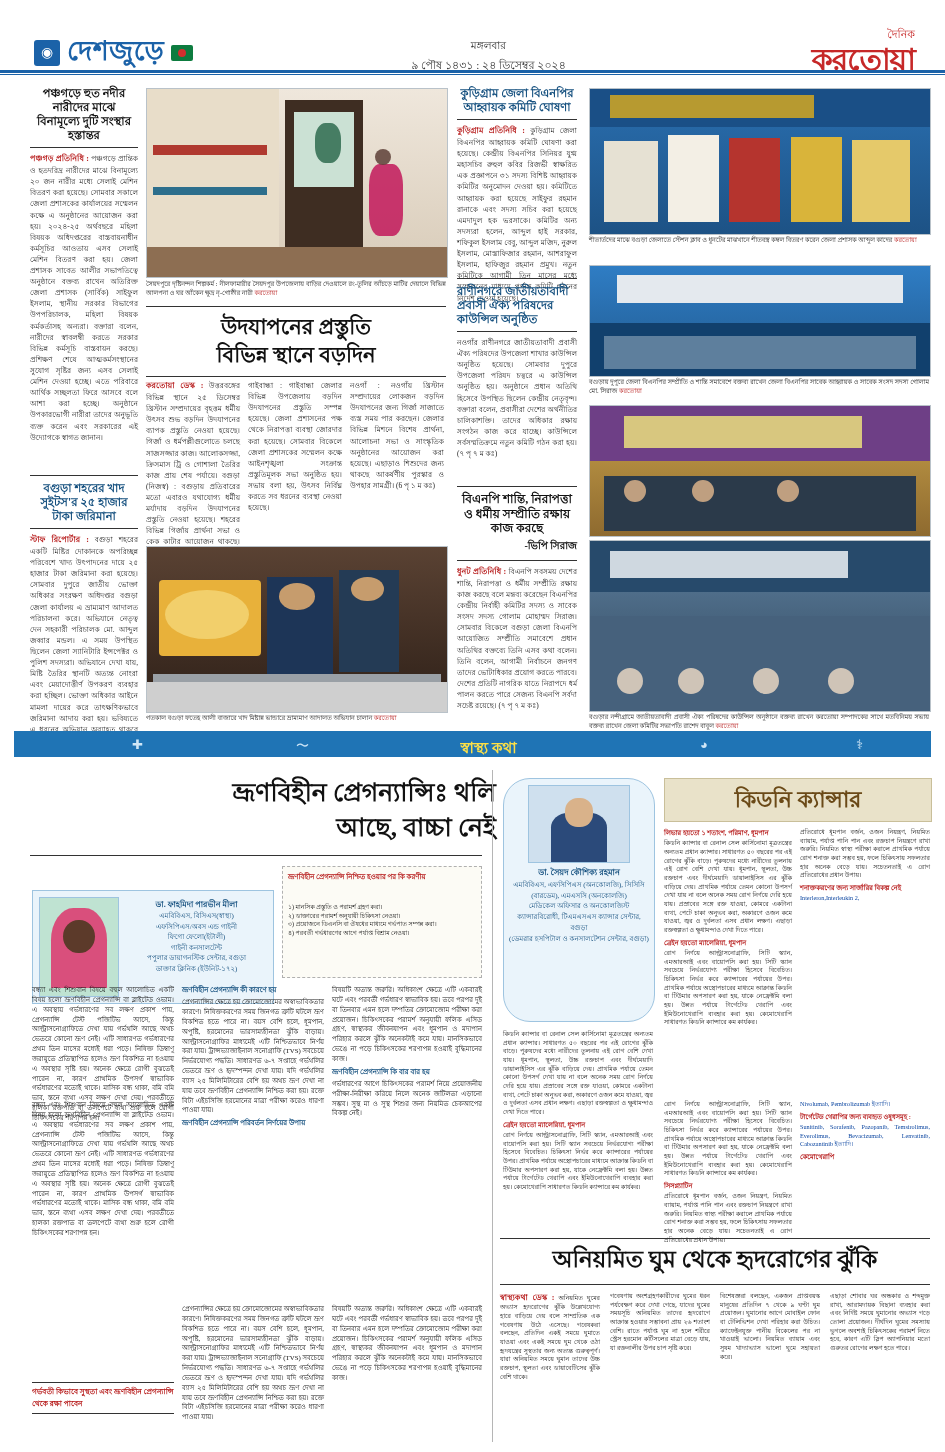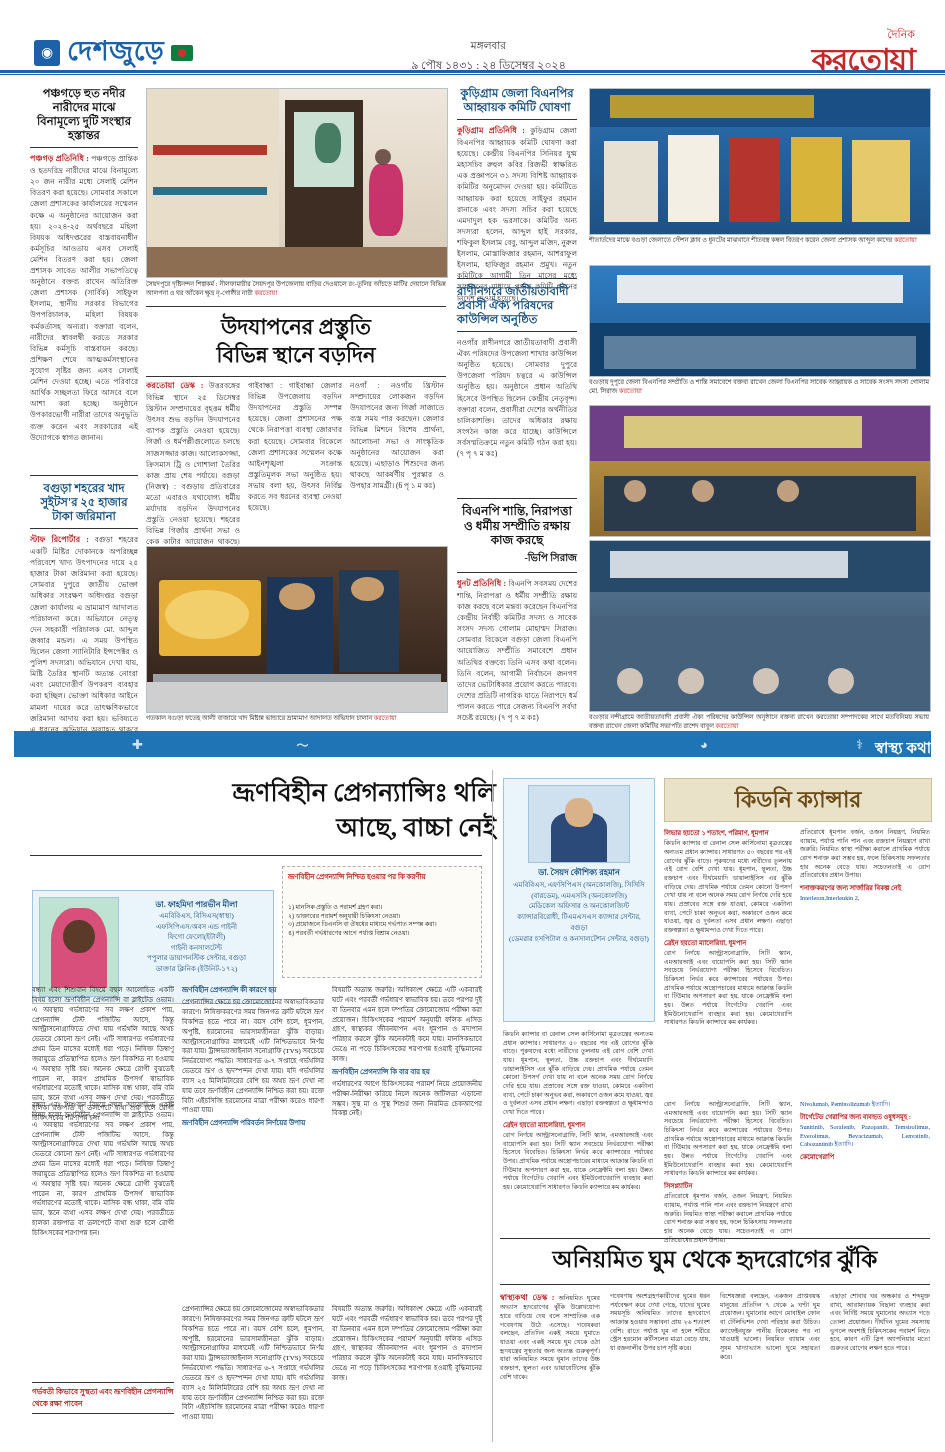--- a/index.html
+++ b/index.html
@@ -27,21 +27,21 @@
   .byline{font-size:8px;font-weight:bold;color:#b71c1c;}
   .bn{font-size:7.4px;line-height:1.5;text-align:justify;color:#1a1a1a;}
   .hrule{background:#333;height:1px;}
   .photo{background:#cfd6dc;position:relative;overflow:hidden;border:1px solid #b9c2c9;}
   .cap{font-size:6.4px;color:#222;line-height:1.35;text-align:justify;}
   .cap .cr{color:#b71c1c;}
   .blob{position:absolute;border-radius:50%;opacity:.85;}
 
   
   .band{position:absolute;left:14px;top:731px;width:917px;height:26px;background:#1f74b5;}
-  .band .t{position:absolute;left:0;right:0;top:5px;text-align:right;color:#ffffff;font-size:15px;font-weight:bold;margin-left:32px;}
+  .band .t{position:absolute;left:0;right:0;top:5px;text-align:center;color:#fde047;font-size:15px;font-weight:bold;margin-left:32px;}
   .band .ic{position:absolute;color:#cfe6f7;font-size:13px;top:6px;}
 
   
   .kid-head{background:#e9e2c9;border:1px solid #c9bf9a;}
   .kid-img{background:#f3ece2;border:1px solid #d7cfc2;position:relative;}
   .kidney{position:absolute;width:36px;height:52px;background:#b3424a;border-radius:60% 40% 50% 50%/55% 45% 55% 45%;}
   .usg{background:#111;position:relative;overflow:hidden;}
   .usg-label{position:absolute;left:0;right:0;bottom:26px;text-align:center;color:#fff;font-size:11px;}
   .doc-card{border:1px solid #9ec4e0;background:#eaf4fb;}
   .doc-photo{background:#cdd9e4;border:1px solid #9ec4e0;}
@@ -155,21 +155,21 @@
     </div>
   </div>
 
   <div class="col" style="left:457px;top:278px;width:120px;">
     <div class="hrule" style="margin-bottom:5px;"></div>
     <div class="hl" style="font-size:11.5px;text-align:left;color:#15507f;">রাণীনগরে জাতীয়তাবাদী প্রবাসী ঐক্য পরিষদের কাউন্সিল অনুষ্ঠিত</div>
     <div class="hrule" style="margin:5px 0;"></div>
     <div class="bn">নওগাঁর রাণীনগরে জাতীয়তাবাদী প্রবাসী ঐক্য পরিষদের উপজেলা শাখার কাউন্সিল অনুষ্ঠিত হয়েছে। সোমবার দুপুরে উপজেলা পরিষদ চত্বরে এ কাউন্সিল অনুষ্ঠিত হয়। অনুষ্ঠানে প্রধান অতিথি হিসেবে উপস্থিত ছিলেন কেন্দ্রীয় নেতৃবৃন্দ। বক্তারা বলেন, প্রবাসীরা দেশের অর্থনীতির চালিকাশক্তি। তাদের অধিকার রক্ষায় সংগঠন কাজ করে যাচ্ছে। কাউন্সিলে সর্বসম্মতিক্রমে নতুন কমিটি গঠন করা হয়। (৭ পৃ ৭ ম কঃ)</div>
   </div>
 
-  <div class="col" style="left:457px;top:498px;width:120px;">
+  <div class="col" style="left:457px;top:486px;width:120px;">
     <div class="hrule" style="margin-bottom:5px;"></div>
     <div class="hl" style="font-size:12px;text-align:center;color:#111;">
       <div>বিএনপি শান্তি, নিরাপত্তা</div>
       <div>ও ধর্মীয় সম্প্রীতি রক্ষায়</div>
       <div>কাজ করছে</div>
     </div>
     <div style="text-align:right;font-size:10px;font-weight:bold;margin-top:2px;">-ভিপি সিরাজ</div>
     <div class="hrule" style="margin:5px 0;"></div>
     <div class="bn">
       <span class="byline">ধুনট প্রতিনিধি :</span>
@@ -293,21 +293,21 @@
   </div>
   <div style="position:absolute;left:182px;top:1304px;width:142px;" class="small">
     <span>প্রেগন্যান্সির ক্ষেত্রে হয় ক্রোমোজোমের অস্বাভাবিকতার কারণে। নিষিক্তকরণের সময় জিনগত ত্রুটি ঘটলে ভ্রূণ বিকশিত হতে পারে না। বয়স বেশি হলে, ধূমপান, অপুষ্টি, হরমোনের ভারসাম্যহীনতা ঝুঁকি বাড়ায়। আল্ট্রাসনোগ্রাফির মাধ্যমেই এটি নিশ্চিতভাবে নির্ণয় করা যায়। ট্রান্সভ্যাজাইনাল সনোগ্রাফি (TVS) সবচেয়ে নির্ভরযোগ্য পদ্ধতি। সাধারণত ৬-৭ সপ্তাহে গর্ভথলির ভেতরে ভ্রূণ ও হৃদস্পন্দন দেখা যায়। যদি গর্ভথলির ব্যাস ২৫ মিলিমিটারের বেশি হয় অথচ ভ্রূণ দেখা না যায় তবে ভ্রূণবিহীন প্রেগন্যান্সি নিশ্চিত করা হয়। রক্তে বিটা এইচসিজি হরমোনের মাত্রা পরীক্ষা করেও ধারণা পাওয়া যায়।</span>
   </div>
   <div style="position:absolute;left:332px;top:1304px;width:150px;" class="small">
     <span>বিষয়টি অত্যন্ত জরুরি। অধিকাংশ ক্ষেত্রে এটি একবারই ঘটে এবং পরবর্তী গর্ভধারণ স্বাভাবিক হয়। তবে পরপর দুই বা তিনবার এমন হলে দম্পতির ক্রোমোজোম পরীক্ষা করা প্রয়োজন। চিকিৎসকের পরামর্শ অনুযায়ী ফলিক এসিড গ্রহণ, স্বাস্থ্যকর জীবনযাপন এবং ধূমপান ও মদ্যপান পরিহার করলে ঝুঁকি অনেকটাই কমে যায়। মানসিকভাবে ভেঙে না পড়ে চিকিৎসকের শরণাপন্ন হওয়াই বুদ্ধিমানের কাজ।</span>
   </div>
 
   <div class="vline" style="left:492px;top:770px;height:672px;"></div>
 
-  <div class="doc-card" style="position:absolute;left:503px;top:778px;width:150px;height:242px;">
+  <div class="doc-card" style="position:absolute;left:503px;top:778px;width:150px;height:242px;border-radius:27px;">
     <div class="doc-photo" style="position:absolute;left:24px;top:6px;width:100px;height:76px;">
       <div style="position:absolute;inset:0;background:#cfe0ee;"></div>
       <div style="position:absolute;left:22%;top:36%;width:56%;height:64%;background:#2b4a7a;border-radius:30% 30% 0 0;"></div>
       <div style="position:absolute;left:36%;top:16%;width:28%;height:38%;background:#d9b28a;border-radius:45%;"></div>
     </div>
     <div style="position:absolute;left:5px;right:5px;top:88px;text-align:center;font-size:7px;line-height:1.55;color:#15507f;">
       <div style="font-weight:bold;font-size:8.2px;">ডা. সৈয়দ কৌশিক্য রহমান</div>
       <div>এমবিবিএস, এফসিপিএস (অনকোলজি), সিসিসি (বারডেম), এমএসসি (অনকোলজি)</div>
       <div>মেডিকেল অফিসার ও অনকোলজিস্ট</div>
       <div>ক্যান্সারবিরোধী, টিএমএসএস ক্যান্সার সেন্টার, বগুড়া</div>

